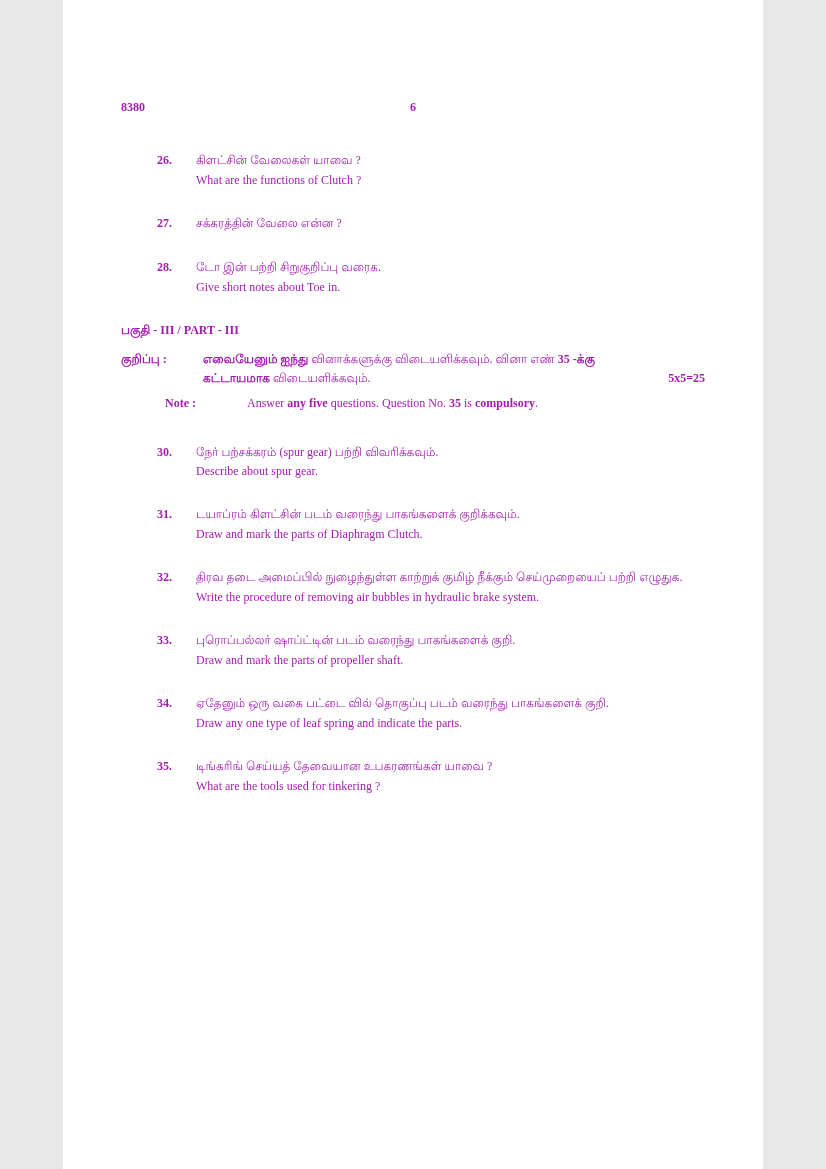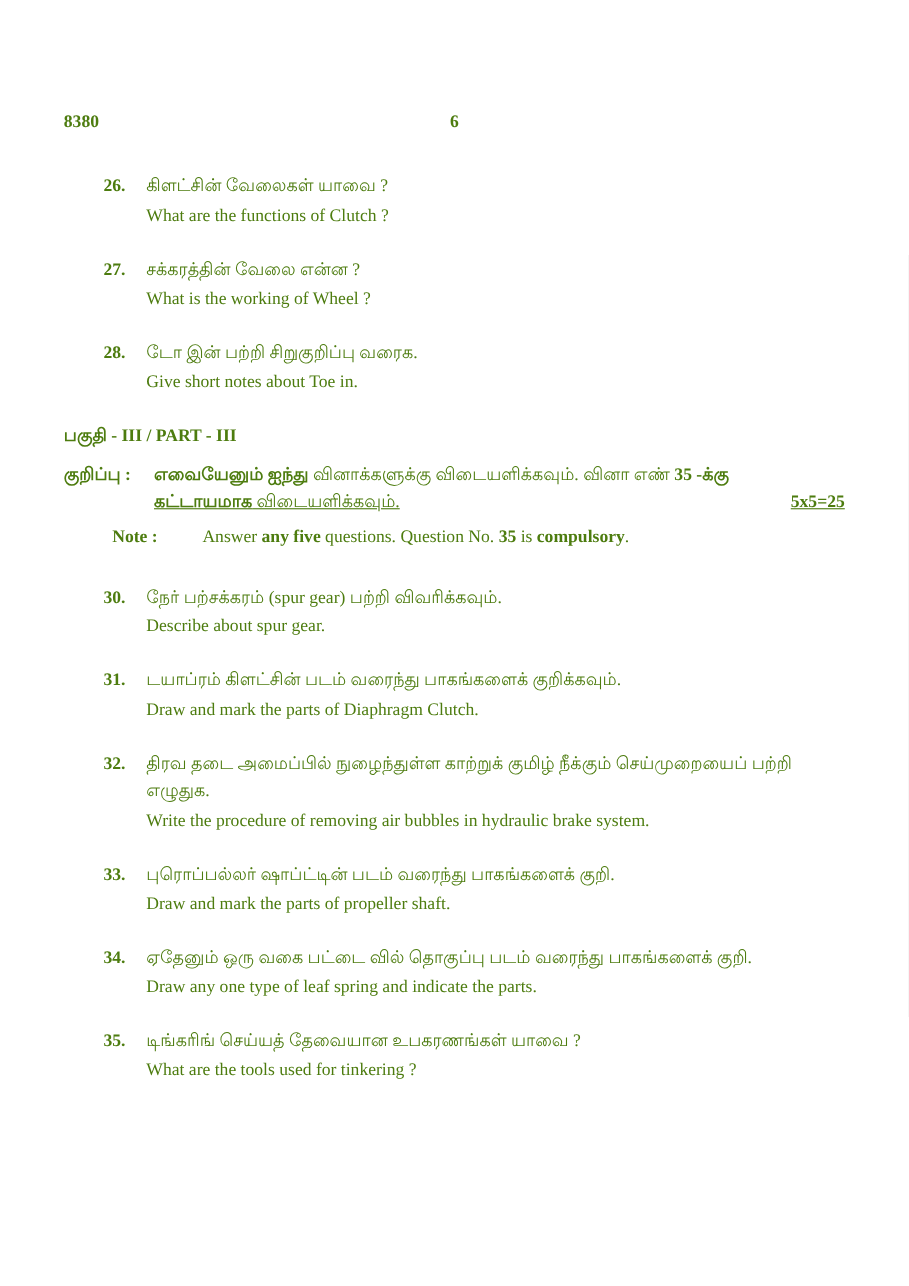--- a/index.html
+++ b/index.html
@@ -1,25 +1,25 @@
 <!DOCTYPE html>
 <html><head>
 <meta charset="utf-8">
 <style>
   html, body { margin: 0; padding: 0; background: #e8e8e8; }
   .page {
-    width: 826px;
+    width: 700px;
     height: 1169px;
     margin: 0 auto;
     background: #ffffff;
     box-sizing: border-box;
     padding: 98px 58px 0 58px;
     font-family: "Liberation Serif", serif;
-    font-size: 16px;
-    color: #4d7c0f;
+    font-size: 12px;
+    color: #a21caf;
     line-height: 1.58;
   }
   .header {
     position: relative;
     font-weight: bold;
     margin-bottom: 34px;
   }
   .pageno {
     position: absolute;
     left: 0; right: 0;
@@ -48,21 +48,20 @@
   }
   .inst-label {
     width: 82px;
     flex-shrink: 0;
     font-weight: bold;
   }
   .inst-body { flex: 1; }
   .inst-line2 {
     display: flex;
     justify-content: space-between;
-    text-decoration: underline;
   }
   .note { margin-bottom: 30px; margin-left: 44px; }
   b { font-weight: bold; text-align: right; }
 </style>
 </head>
 <body>
 
 <div class="page">
 
   <div class="header">
@@ -75,21 +74,20 @@
     <div class="qbody">
       <div class="ta">கிளட்சின் வேலைகள் யாவை ?</div>
       <div class="en">What are the functions of Clutch ?</div>
     </div>
   </div>
 
   <div class="q">
     <div class="qnum">27.</div>
     <div class="qbody">
       <div class="ta">சக்கரத்தின் வேலை என்ன ?</div>
-      <div class="en">What is the working of Wheel ?</div>
     </div>
   </div>
 
   <div class="q">
     <div class="qnum">28.</div>
     <div class="qbody">
       <div class="ta">டோ இன் பற்றி சிறுகுறிப்பு வரைக.</div>
       <div class="en">Give short notes about Toe in.</div>
     </div>
   </div>

